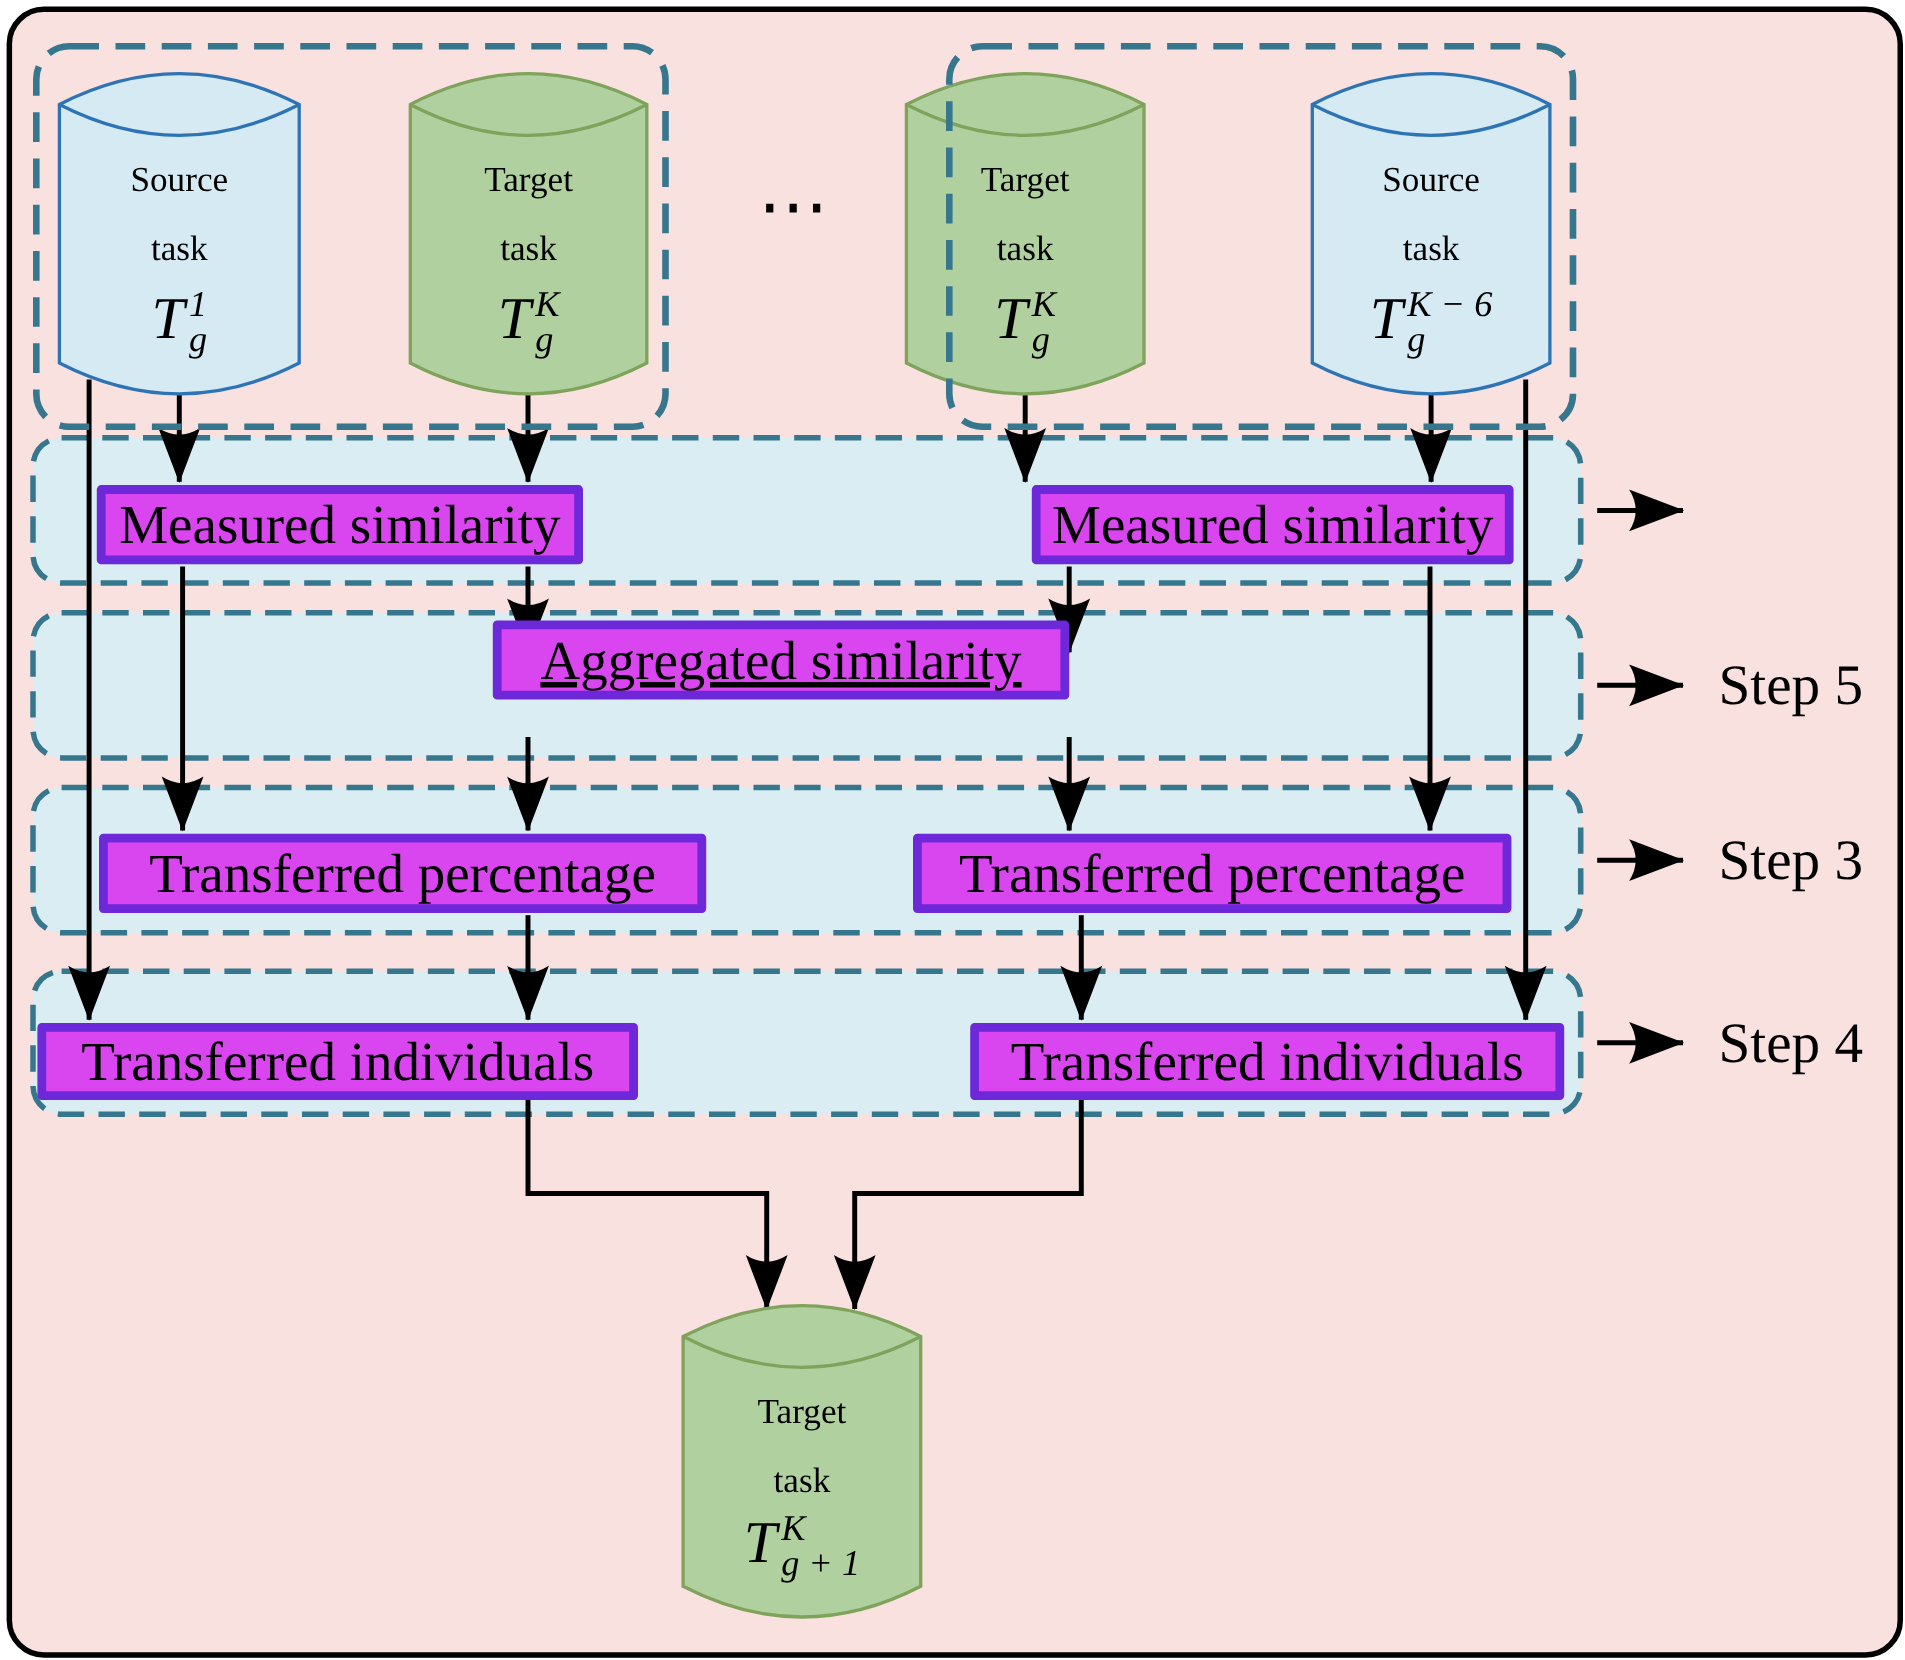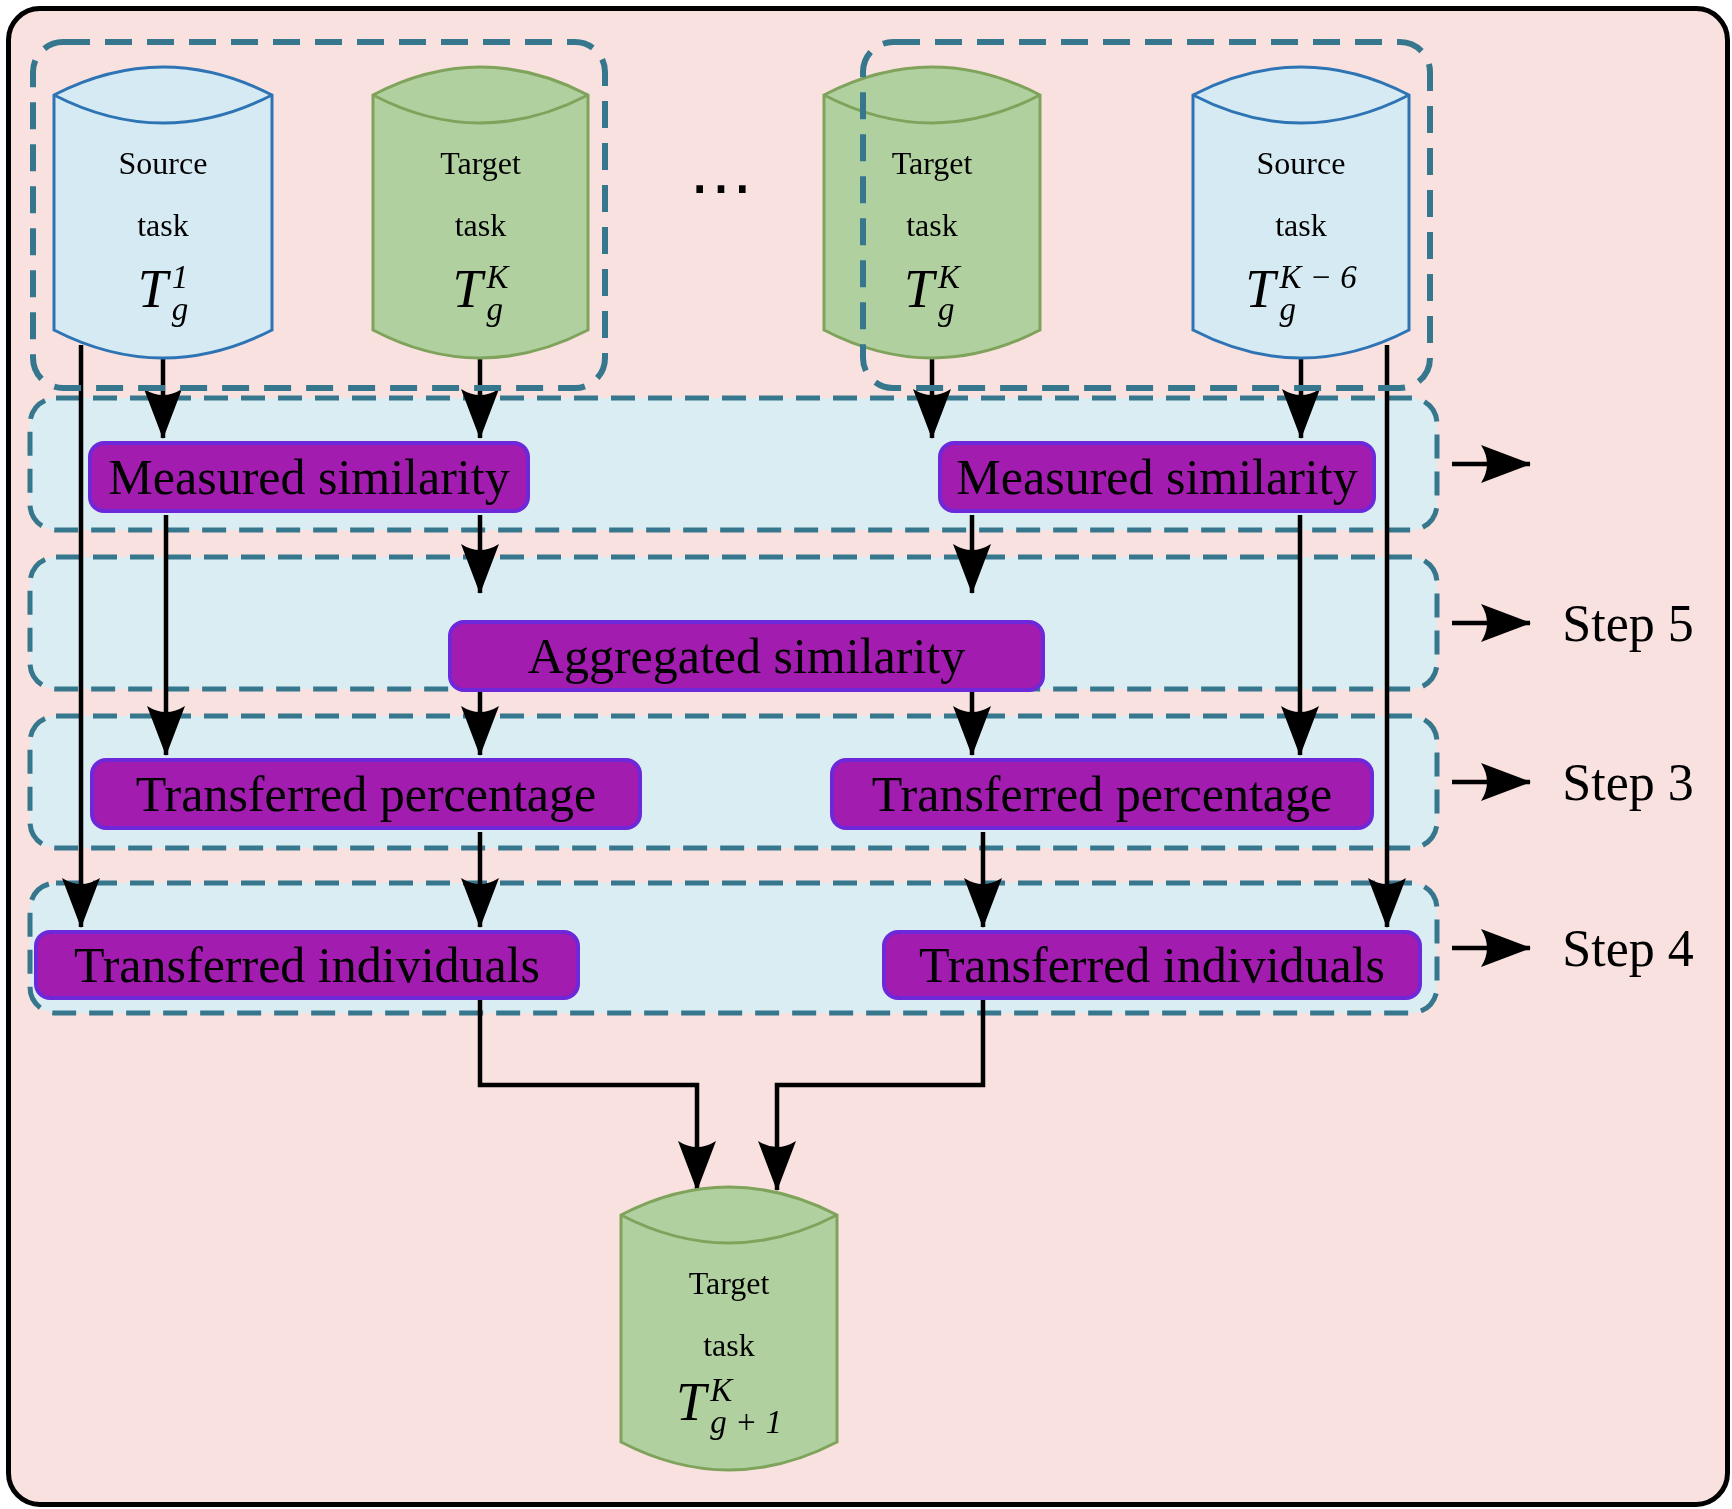--- a/index.html
+++ b/index.html
@@ -18,21 +18,21 @@
   .band{fill:#d9edf3;stroke:#36778e;stroke-width:5;stroke-dasharray:24 13;}
   .grp{fill:none;stroke:#36778e;stroke-width:6;stroke-dasharray:27 15;}
   .ln{fill:none;stroke:#000;stroke-width:4.5;}
   .cylblue{fill:#d5eaf2;stroke:#2e74b5;stroke-width:3;}
   .cylgreen{fill:#b1d0a0;stroke:#7fa35b;stroke-width:3;}
   .lens{fill:none;stroke-width:3;}
   .lens.blue{stroke:#2e74b5;}
   .lens.green{stroke:#7fa35b;}
   .obox{
     position:absolute;display:flex;align-items:center;justify-content:center;
-    background:#a21caf;border:4px solid #6d28d9;border-radius:16px;
+    background:#d946ef;border:8px solid #6d28d9;border-radius:4px;
     font-size:50px;white-space:nowrap;box-sizing:border-box;
   }
   .cyl-line{
     position:absolute;text-align:center;font-size:32px;line-height:60px;
   }
   .math-row{
     position:absolute;display:flex;align-items:flex-start;justify-content:center;
   }
   .mbase{font-size:54px;font-style:italic;line-height:54px;}
   .mscripts{display:inline-flex;flex-direction:column;align-items:flex-start;margin-left:4px;}
@@ -148,21 +148,21 @@
   <div class="math-row" style="left:621px;top:1375px;width:216px;">
     <span class="mbase">T</span>
       <span class="mscripts">
         <span class="msup">K</span>
         <span class="msub">g + 1</span>
       </span>
   </div>
 
   <div class="obox" style="left:88px;top:441px;width:442px;height:72px;">Measured similarity</div>
   <div class="obox" style="left:938px;top:441px;width:438px;height:72px;">Measured similarity</div>
-  <div class="obox" style="left:448px;top:620px;width:597px;height:72px;">Aggregated similarity</div>
+  <div class="obox" style="left:448px;top:564px;width:524px;height:72px;text-decoration:underline;">Aggregated similarity</div>
   <div class="obox" style="left:90px;top:758px;width:552px;height:72px;">Transferred percentage</div>
   <div class="obox" style="left:830px;top:758px;width:544px;height:72px;">Transferred percentage</div>
   <div class="obox" style="left:34px;top:930px;width:546px;height:70px;">Transferred individuals</div>
   <div class="obox" style="left:882px;top:930px;width:540px;height:70px;">Transferred individuals</div>
 
   <div class="step-label" style="left:1528px;top:588px;">Step 5</div>
   <div class="step-label" style="left:1528px;top:747px;">Step 3</div>
   <div class="step-label" style="left:1528px;top:913px;">Step 4</div>
 </div>
 

